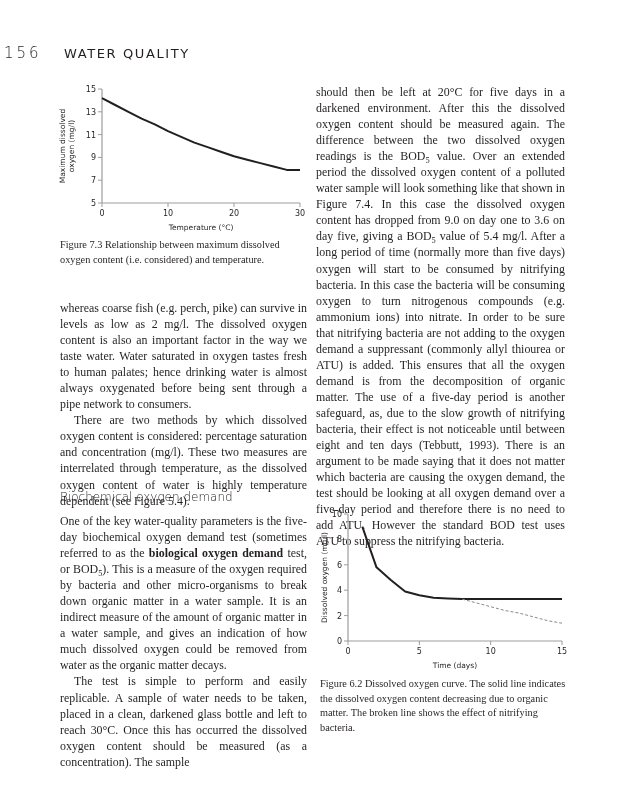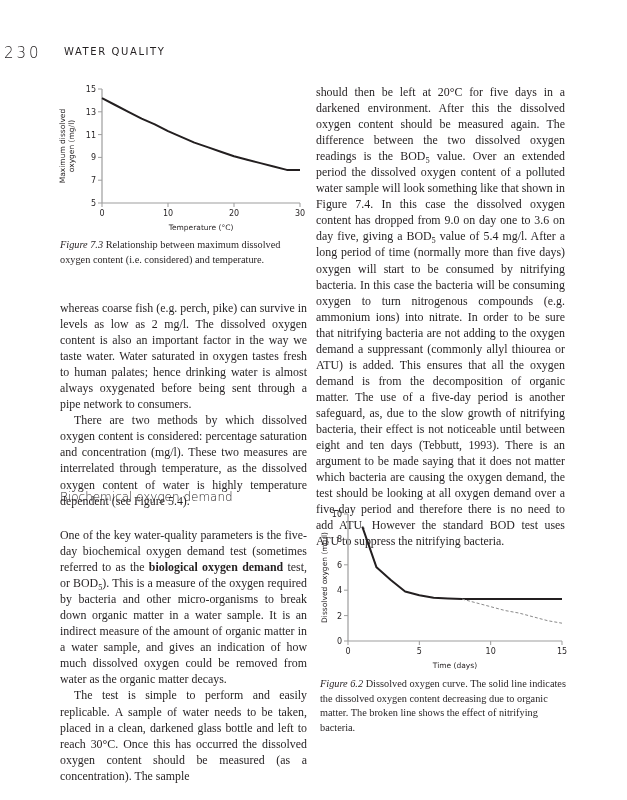--- a/index.html
+++ b/index.html
@@ -1,37 +1,37 @@
 <!DOCTYPE html>
 <html><head>
 <meta charset="utf-8">
 <style>
   html, body { margin:0; padding:0; background:#fff; }
   body { width:627px; height:800px; position:relative; overflow:hidden; color:#231f20; }
   #header { position:absolute; left:4px; top:44px; height:20px; }
   #page-number { position:absolute; left:0; top:0; font-size:15px; letter-spacing:3px; font-family:"DejaVu Sans", sans-serif; font-weight:300; }
-  #running-head { position:absolute; left:60px; top:2px; font-size:10px; letter-spacing:1.6px; font-family:"DejaVu Sans", sans-serif; white-space:nowrap; }
+  #running-head { position:absolute; left:60px; top:2px; font-size:13px; letter-spacing:1.6px; font-family:"DejaVu Sans", sans-serif; white-space:nowrap; }
   .col { position:absolute; font-family:"Liberation Serif", serif; font-size:11.9px; line-height:16.05px; text-align:justify; }
   #col-left { left:60px; width:247px; }
   #col-right { left:316px; width:249px; }
   .p { margin:0; }
   .indent { text-indent:14px; }
   .caption { font-family:"Liberation Serif", serif; font-size:10.3px; line-height:14.5px; position:absolute; }
-  .caption .fig { font-style:italic; }
+  .caption .fig { }
   .section-heading { font-family:"DejaVu Sans", sans-serif; font-size:12px; position:absolute; left:60px; top:490px; font-weight:300; }
   .chart { position:absolute; }
   .chart svg text { font-family:"DejaVu Sans", sans-serif; fill:#231f20; }
   sub { font-size:70%; vertical-align:-3px; line-height:0; }
   .bold { font-weight:bold; }
 </style>
 </head>
 <body>
 
 <div id="header">
-  <span id="page-number">230</span>
+  <span id="page-number">156</span>
   <span id="running-head">WATER QUALITY</span>
 </div>
 
 <div class="chart" id="fig73" style="left:55px; top:80px; width:260px; height:155px;">
   <svg id="svg73" width="260" height="155">
       <line x1="47" y1="9" x2="47" y2="123" stroke="#9d9d9d" stroke-width="1.2"></line>
       <line x1="47" y1="123" x2="245" y2="123" stroke="#9d9d9d" stroke-width="1.2"></line>
       <line x1="43" y1="123" x2="47" y2="123" stroke="#9d9d9d" stroke-width="1"></line>
       <text x="41" y="126" font-size="8" text-anchor="end">5</text>
       <line x1="43" y1="100.2" x2="47" y2="100.2" stroke="#9d9d9d" stroke-width="1"></line>
@@ -63,21 +63,21 @@
   <span class="fig">Figure 7.3</span><span> Relationship between maximum dissolved oxygen content (i.e. considered) and temperature.</span>
 </div>
 
 <div class="col" id="col-left" style="top:300px;">
   <p class="p">whereas coarse fish (e.g. perch, pike) can survive in levels as low as 2 mg/l. The dissolved oxygen content is also an important factor in the way we taste water. Water saturated in oxygen tastes fresh to human palates; hence drinking water is almost always oxygenated before being sent through a pipe network to consumers.</p>
   <p class="p indent">There are two methods by which dissolved oxygen content is considered: percentage saturation and concentration (mg/l). These two measures are interrelated through temperature, as the dissolved oxygen content of water is highly temperature dependent (see Figure 5.4).</p>
 </div>
 
 <div class="section-heading">Biochemical oxygen demand</div>
 
-<div class="col" id="col-left" style="top:513px; left:60px; width:247px;margin-top:14px;">
+<div class="col" id="col-left" style="top:513px; left:60px; width:247px;">
   <p class="p"><span>One of the key water-quality parameters is the five-day biochemical oxygen demand test (sometimes referred to as the </span><span class="bold">biological oxygen demand</span><span> test, or BOD</span><sub>5</sub><span>). This is a measure of the oxygen required by bacteria and other micro-organisms to break down organic matter in a water sample. It is an indirect measure of the amount of organic matter in a water sample, and gives an indication of how much dissolved oxygen could be removed from water as the organic matter decays.</span></p>
   <p class="p indent">The test is simple to perform and easily replicable. A sample of water needs to be taken, placed in a clean, darkened glass bottle and left to reach 30°C. Once this has occurred the dissolved oxygen content should be measured (as a concentration). The sample</p>
 </div>
 
 <div class="col" id="col-right" style="top:84px;">
   <p class="p"><span>should then be left at 20°C for five days in a darkened environment. After this the dissolved oxygen content should be measured again. The difference between the two dissolved oxygen readings is the BOD</span><sub>5</sub><span> value. Over an extended period the dissolved oxygen content of a polluted water sample will look something like that shown in Figure 7.4. In this case the dissolved oxygen content has dropped from 9.0 on day one to 3.6 on day five, giving a BOD</span><sub>5</sub><span> value of 5.4 mg/l. After a long period of time (normally more than five days) oxygen will start to be consumed by nitrifying bacteria. In this case the bacteria will be consuming oxygen to turn nitrogenous compounds (e.g. ammonium ions) into nitrate. In order to be sure that nitrifying bacteria are not adding to the oxygen demand a suppressant (commonly allyl thiourea or ATU) is added. This ensures that all the oxygen demand is from the decomposition of organic matter. The use of a five-day period is another safeguard, as, due to the slow growth of nitrifying bacteria, their effect is not noticeable until between eight and ten days (Tebbutt, 1993). There is an argument to be made saying that it does not matter which bacteria are causing the oxygen demand, the test should be looking at all oxygen demand over a five-day period and therefore there is no need to add ATU. However the standard BOD test uses ATU to suppress the nitrifying bacteria.</span></p>
 </div>
 
 <div class="chart" id="fig74" style="left:312px; top:505px; width:260px; height:170px;">
   <svg id="svg74" width="260" height="170">

